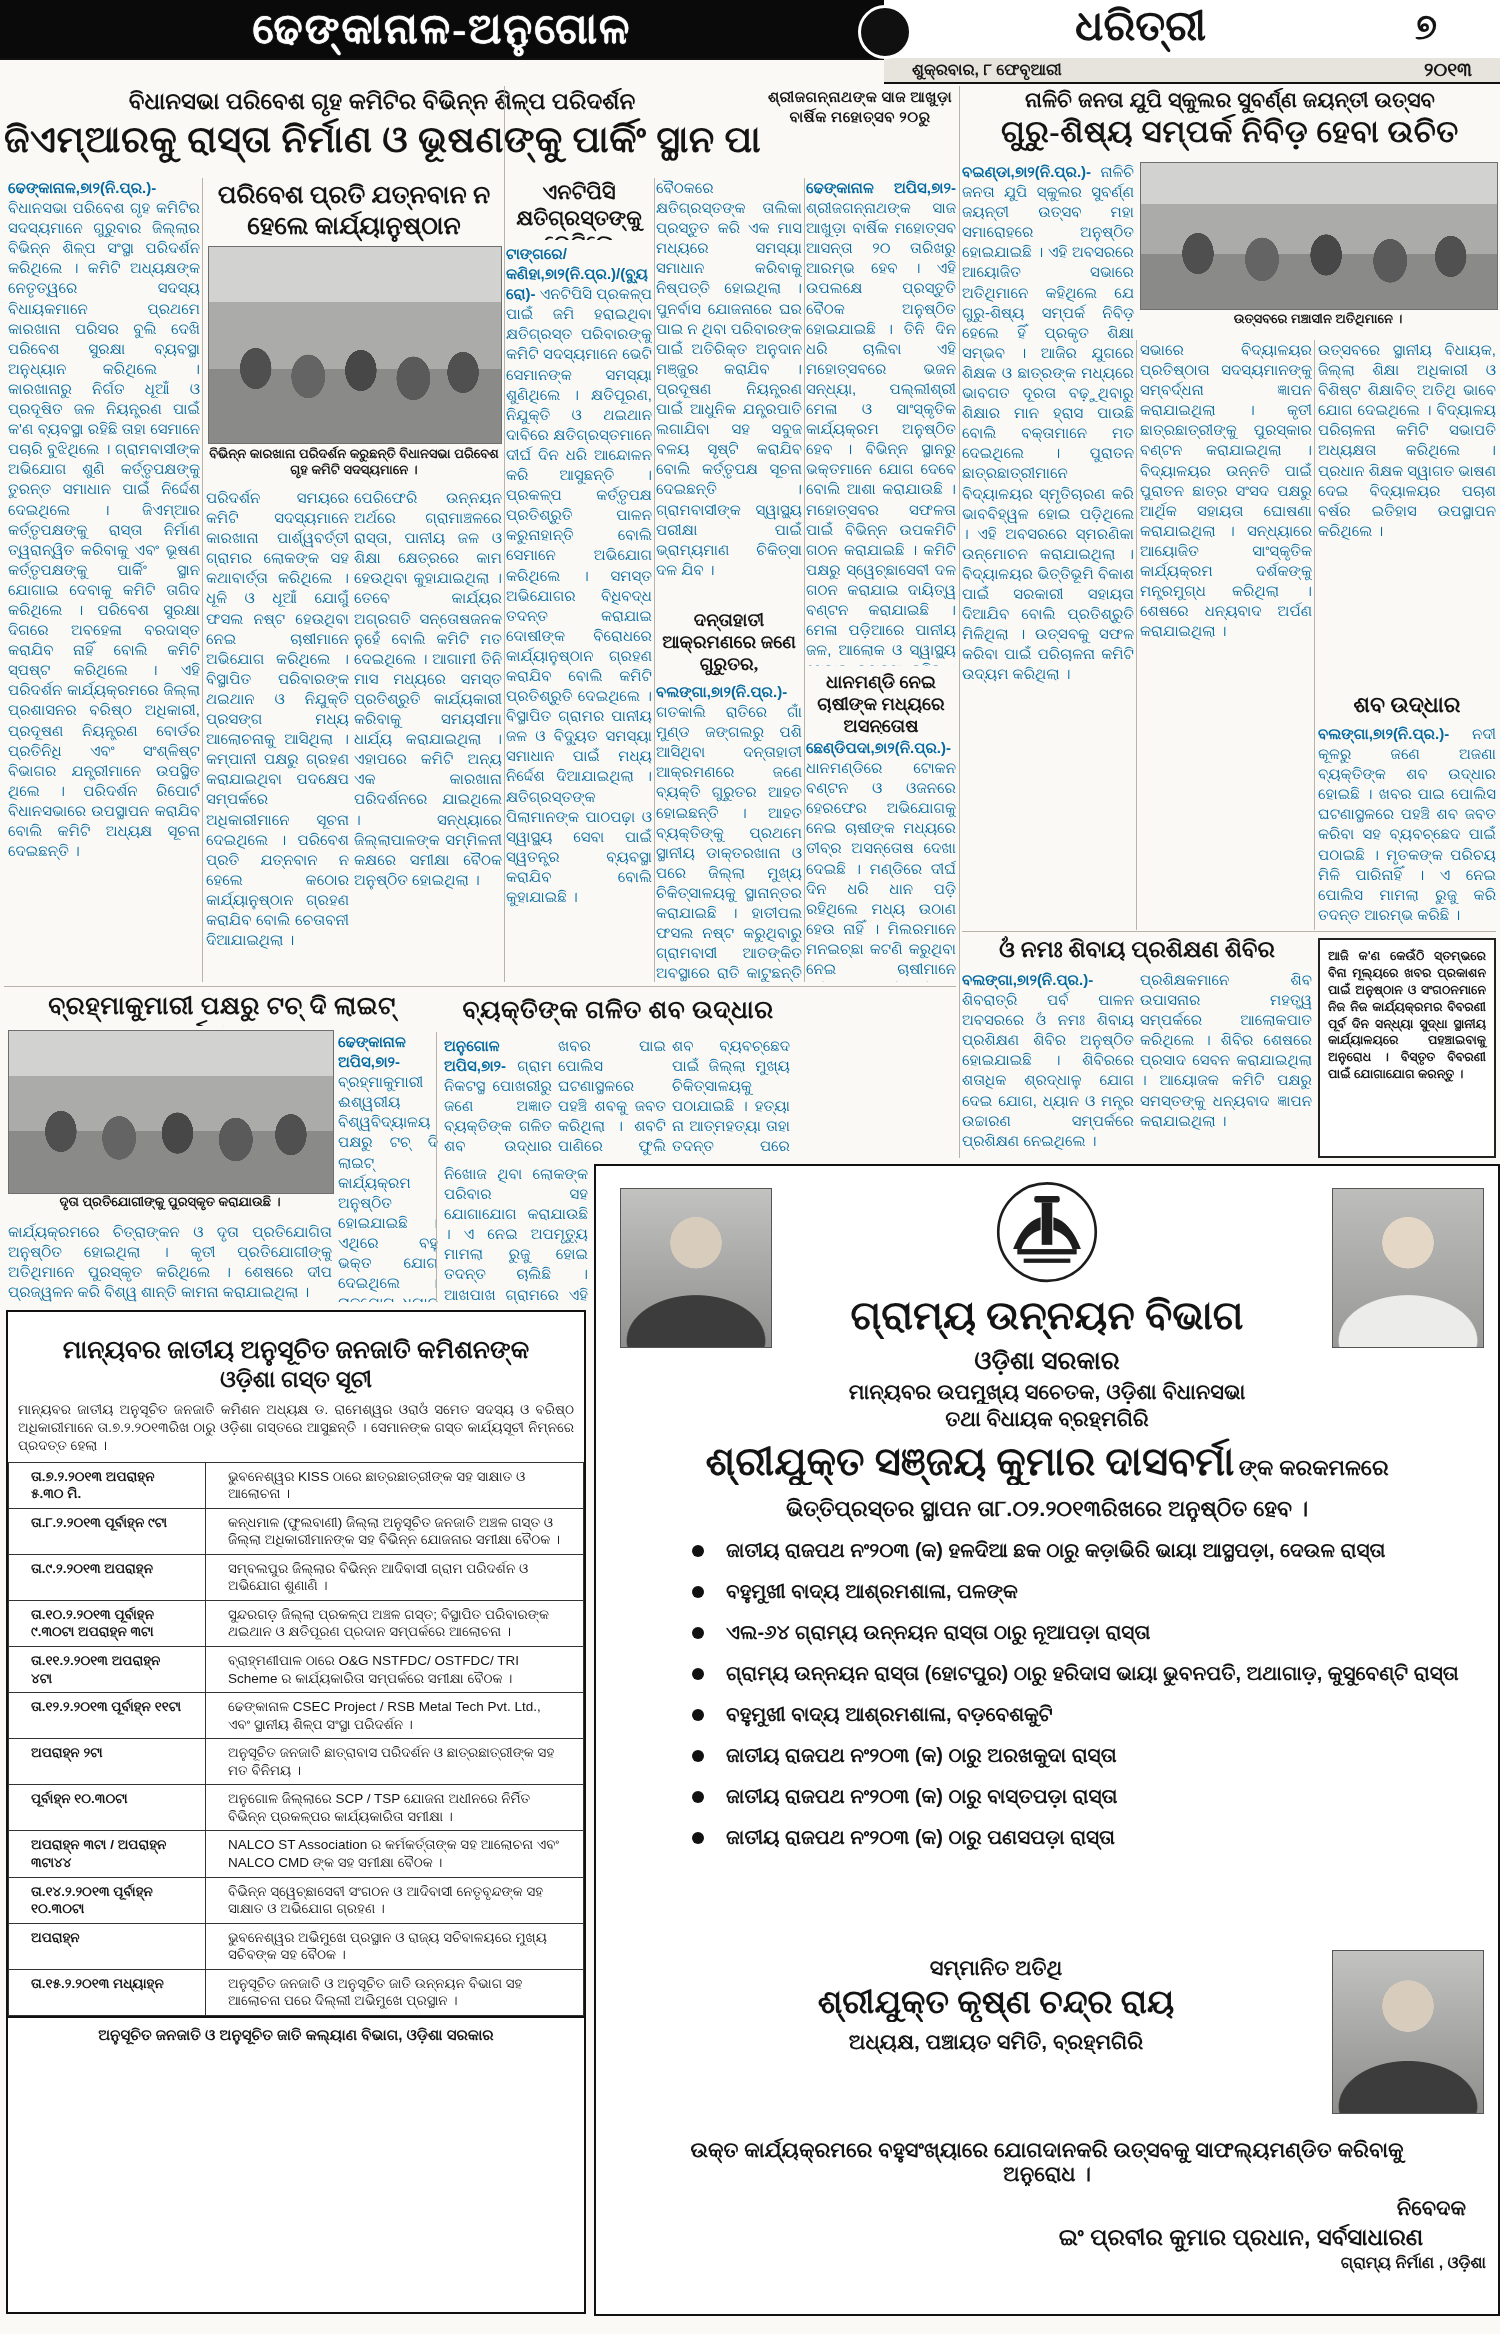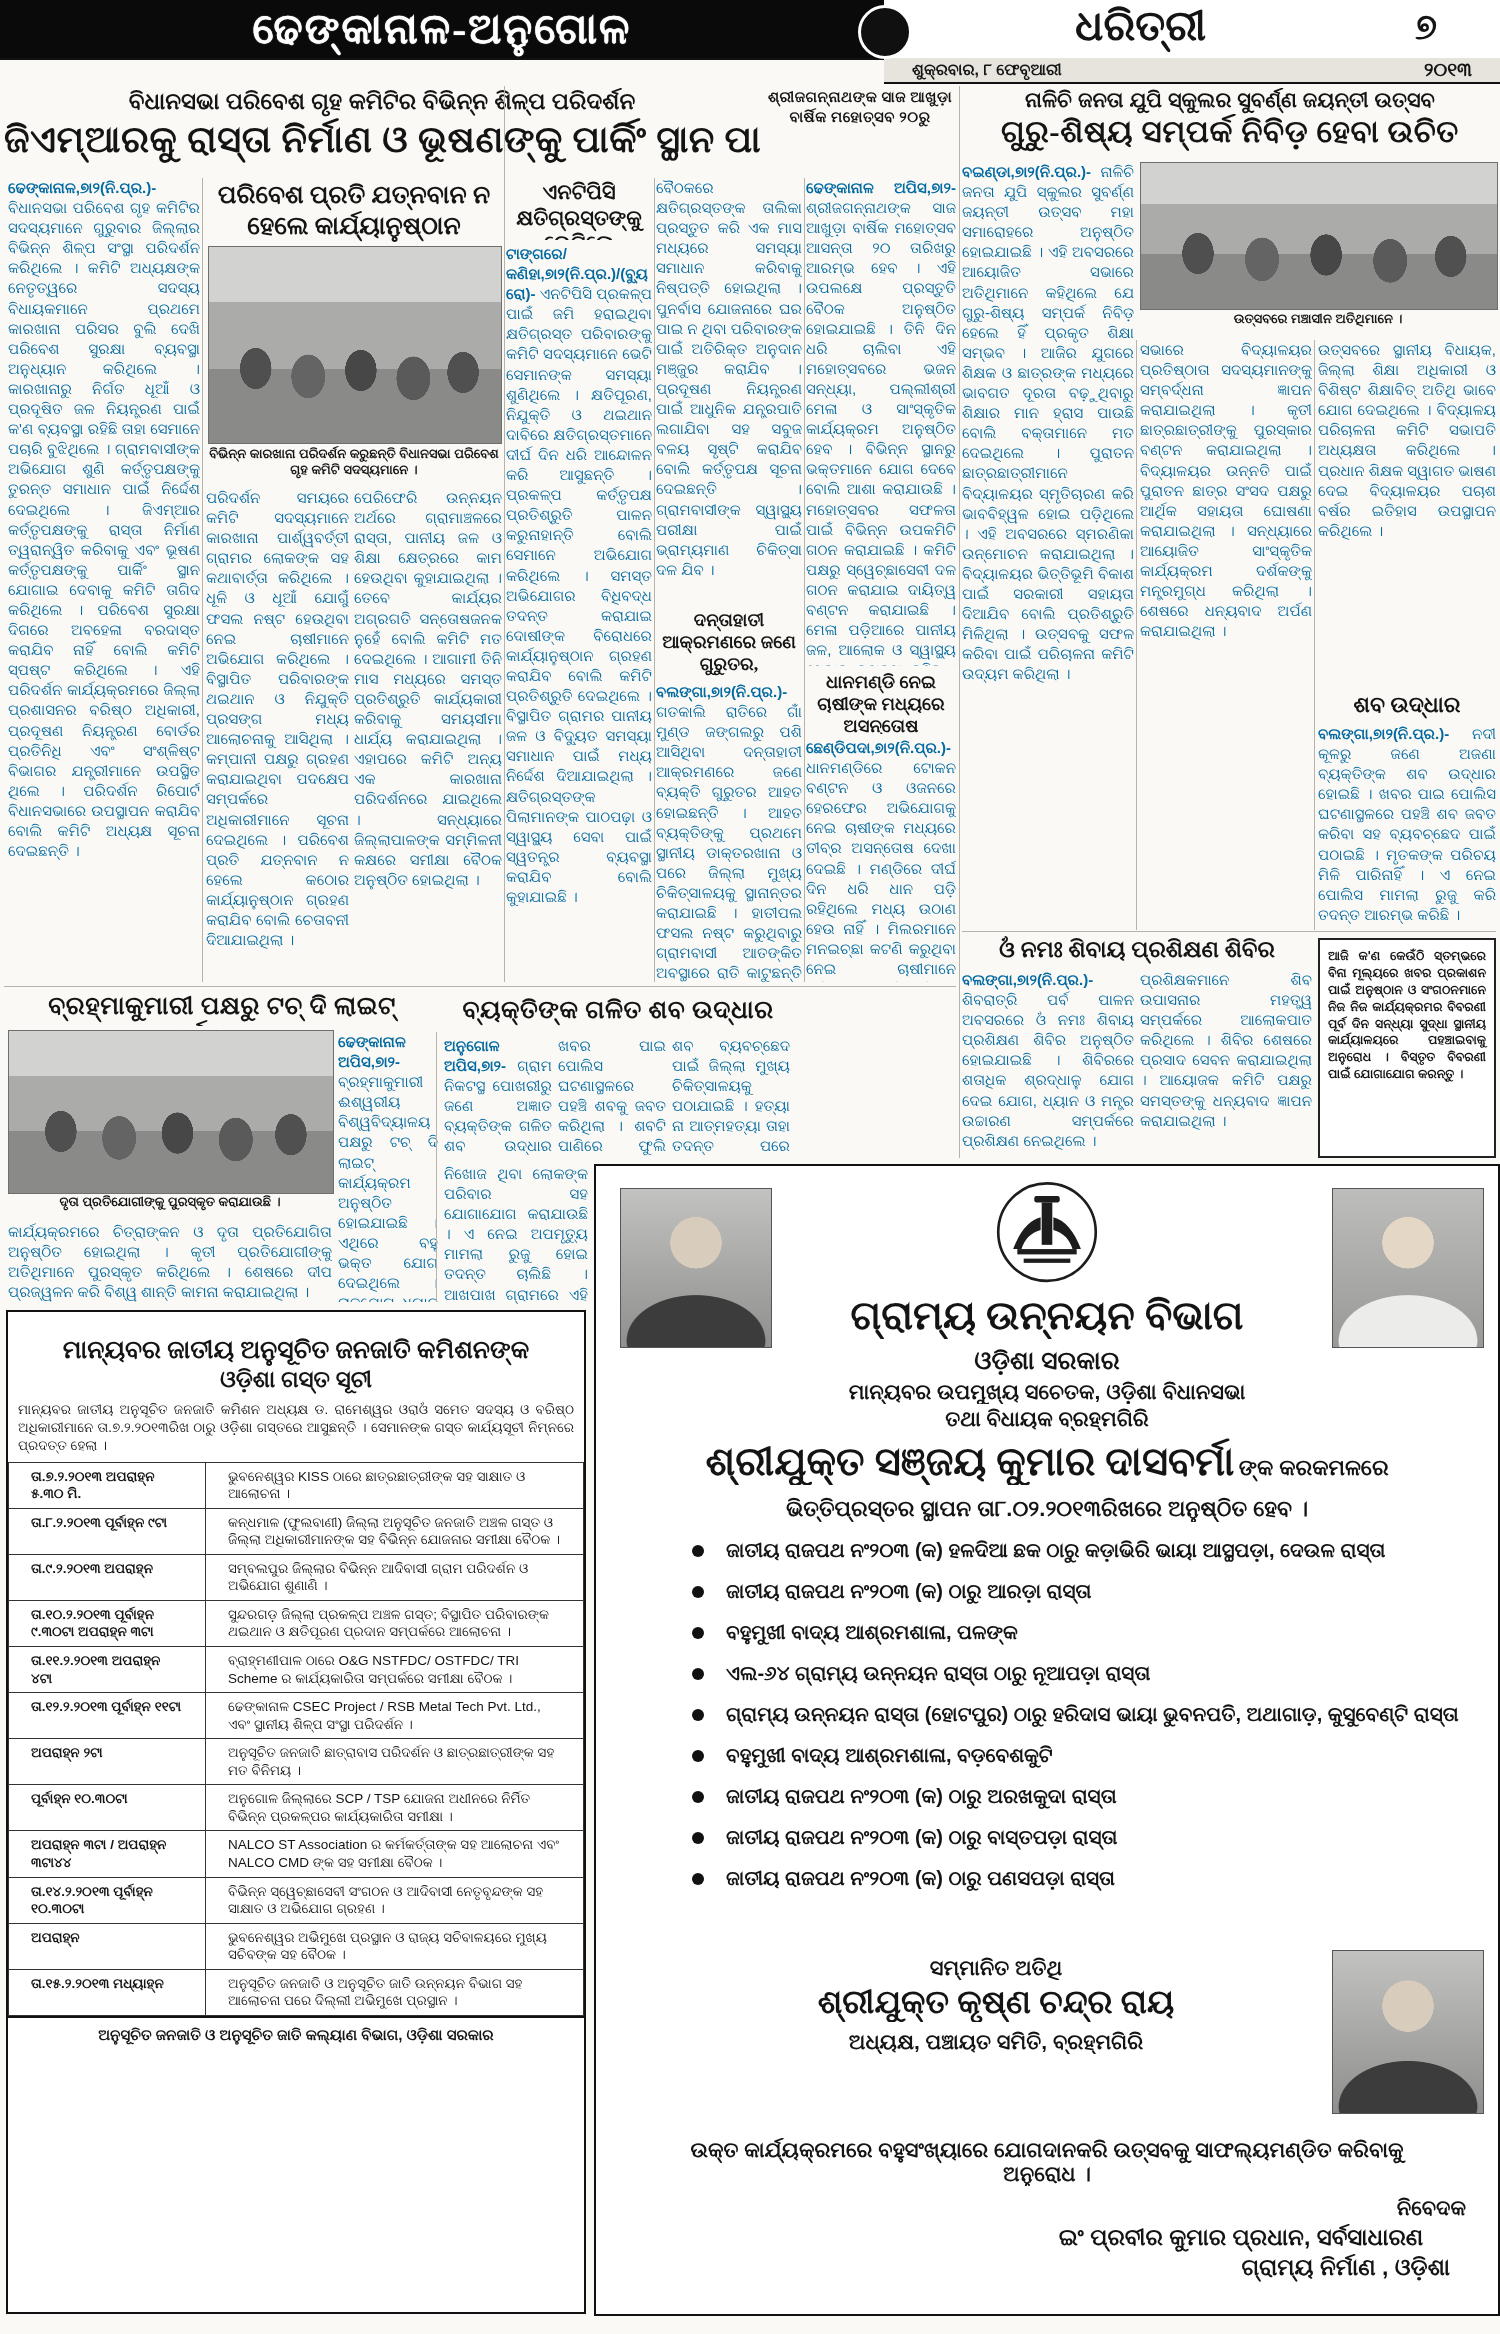--- a/index.html
+++ b/index.html
@@ -249,24 +249,20 @@
 
   <div class="abs c" style="left:60px;top:330px;width:782px;font-size:22px;font-weight:700">ଭିତ୍ତିପ୍ରସ୍ତର ସ୍ଥାପନ ତା୮.୦୨.୨୦୧୩ରିଖରେ ଅନୁଷ୍ଠିତ ହେବ ।</div>
 
   <div class="abs" style="left:96px;top:372px;width:770px">
     <div class="ad-bullet">
         <span class="dot"></span>
         <span class="txt">ଜାତୀୟ ରାଜପଥ ନଂ୨୦୩ (କ) ହଳଦିଆ ଛକ ଠାରୁ କଡ଼ାଭିରି ଭାୟା ଆସ୍ଥପଡ଼ା, ଦେଉଳ ରାସ୍ତା</span>
       </div>
     <div class="ad-bullet">
         <span class="dot"></span>
-        <span class="txt">ଜାତୀୟ ରାଜପଥ ନଂ୨୦୩ (କ) ଠାରୁ ଆରଡ଼ା ରାସ୍ତା</span>
-      </div>
-    <div class="ad-bullet">
-        <span class="dot"></span>
         <span class="txt">ବହୁମୁଖୀ ବାଦ୍ୟ ଆଶ୍ରମଶାଳା, ପଳଙ୍କ</span>
       </div>
     <div class="ad-bullet">
         <span class="dot"></span>
         <span class="txt">ଏଲ-୬୪ ଗ୍ରାମ୍ୟ ଉନ୍ନୟନ ରାସ୍ତା ଠାରୁ ନୂଆପଡ଼ା ରାସ୍ତା</span>
       </div>
     <div class="ad-bullet">
         <span class="dot"></span>
         <span class="txt">ଗ୍ରାମ୍ୟ ଉନ୍ନୟନ ରାସ୍ତା (ହୋଟପୁର) ଠାରୁ ହରିଦାସ ଭାୟା ଭୁବନପତି, ଅଥାଗାଡ଼, କୁସୁବେଣ୍ଟି ରାସ୍ତା</span>
       </div>
@@ -290,14 +286,14 @@
 
   <div class="abs portrait" style="left:736px;top:784px;width:150px;height:162px"></div>
   <div class="abs c" style="left:110px;top:790px;width:580px;font-size:21px;font-weight:700">ସମ୍ମାନିତ ଅତିଥି</div>
   <div class="abs c" style="left:90px;top:818px;width:620px;font-size:33px;font-weight:800;font-family:'Liberation Serif',serif">ଶ୍ରୀଯୁକ୍ତ କୃଷ୍ଣ ଚନ୍ଦ୍ର ରାୟ</div>
   <div class="abs c" style="left:110px;top:864px;width:580px;font-size:21px;font-weight:700">ଅଧ୍ୟକ୍ଷ, ପଞ୍ଚାୟତ ସମିତି, ବ୍ରହ୍ମଗିରି</div>
 
   <div class="abs c" style="left:70px;top:972px;width:762px;font-size:21px;font-weight:700">ଉକ୍ତ କାର୍ଯ୍ୟକ୍ରମରେ ବହୁସଂଖ୍ୟାରେ ଯୋଗଦାନକରି ଉତ୍ସବକୁ ସାଫଲ୍ୟମଣ୍ଡିତ କରିବାକୁ ଅନୁରୋଧ ।</div>
 
   <div class="abs" style="left:470px;top:1030px;width:400px;text-align:right;font-size:21px;font-weight:700">ନିବେଦକ</div>
   <div class="abs" style="left:420px;top:1058px;width:450px;text-align:center;font-size:23px;font-weight:800">ଇଂ ପ୍ରବୀର କୁମାର ପ୍ରଧାନ, ସର୍ବସାଧାରଣ</div>
-  <div class="abs" style="left:404px;top:1088px;width:450px;text-align:right;font-size:23px;font-weight:800">ଗ୍ରାମ୍ୟ ନିର୍ମାଣ , ଓଡ଼ିଶା</div>
+  <div class="abs" style="left:440px;top:1088px;width:450px;text-align:right;font-size:16px;font-weight:800">ଗ୍ରାମ୍ୟ ନିର୍ମାଣ , ଓଡ଼ିଶା</div>
 </div>
 
 </body></html>

